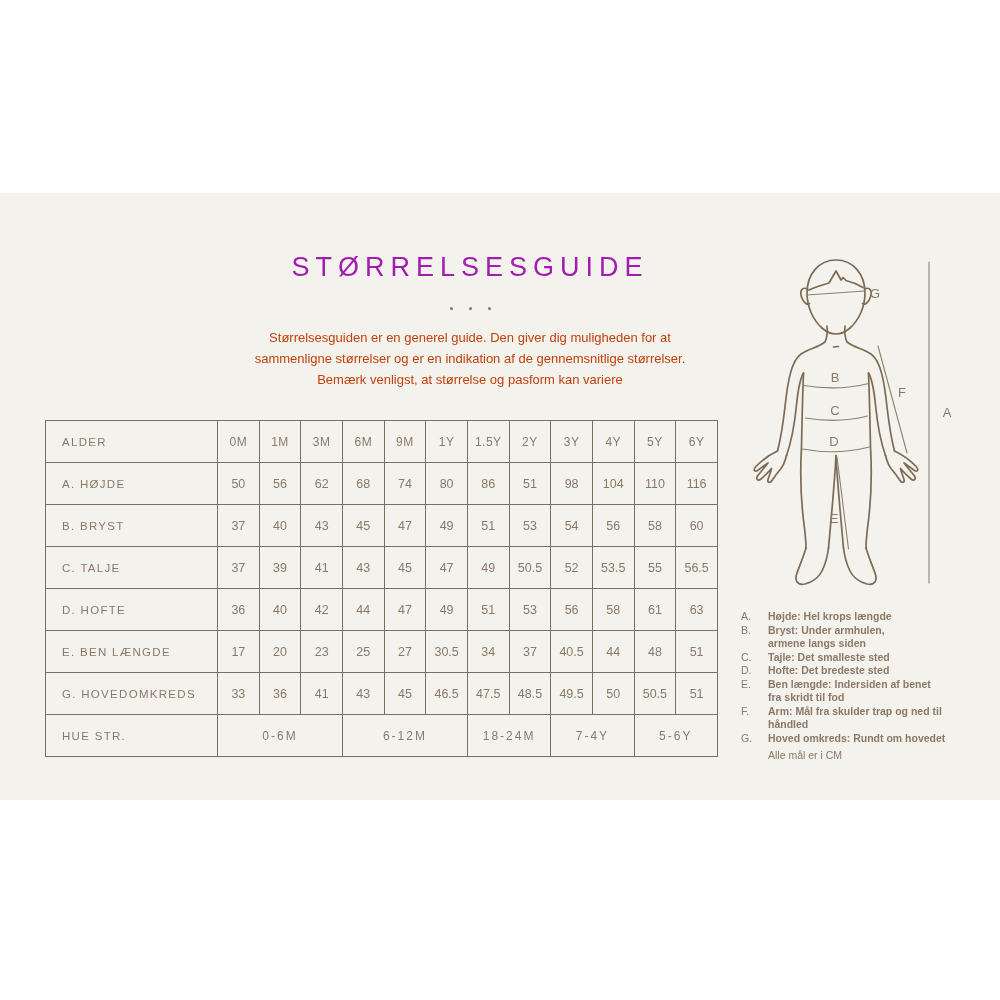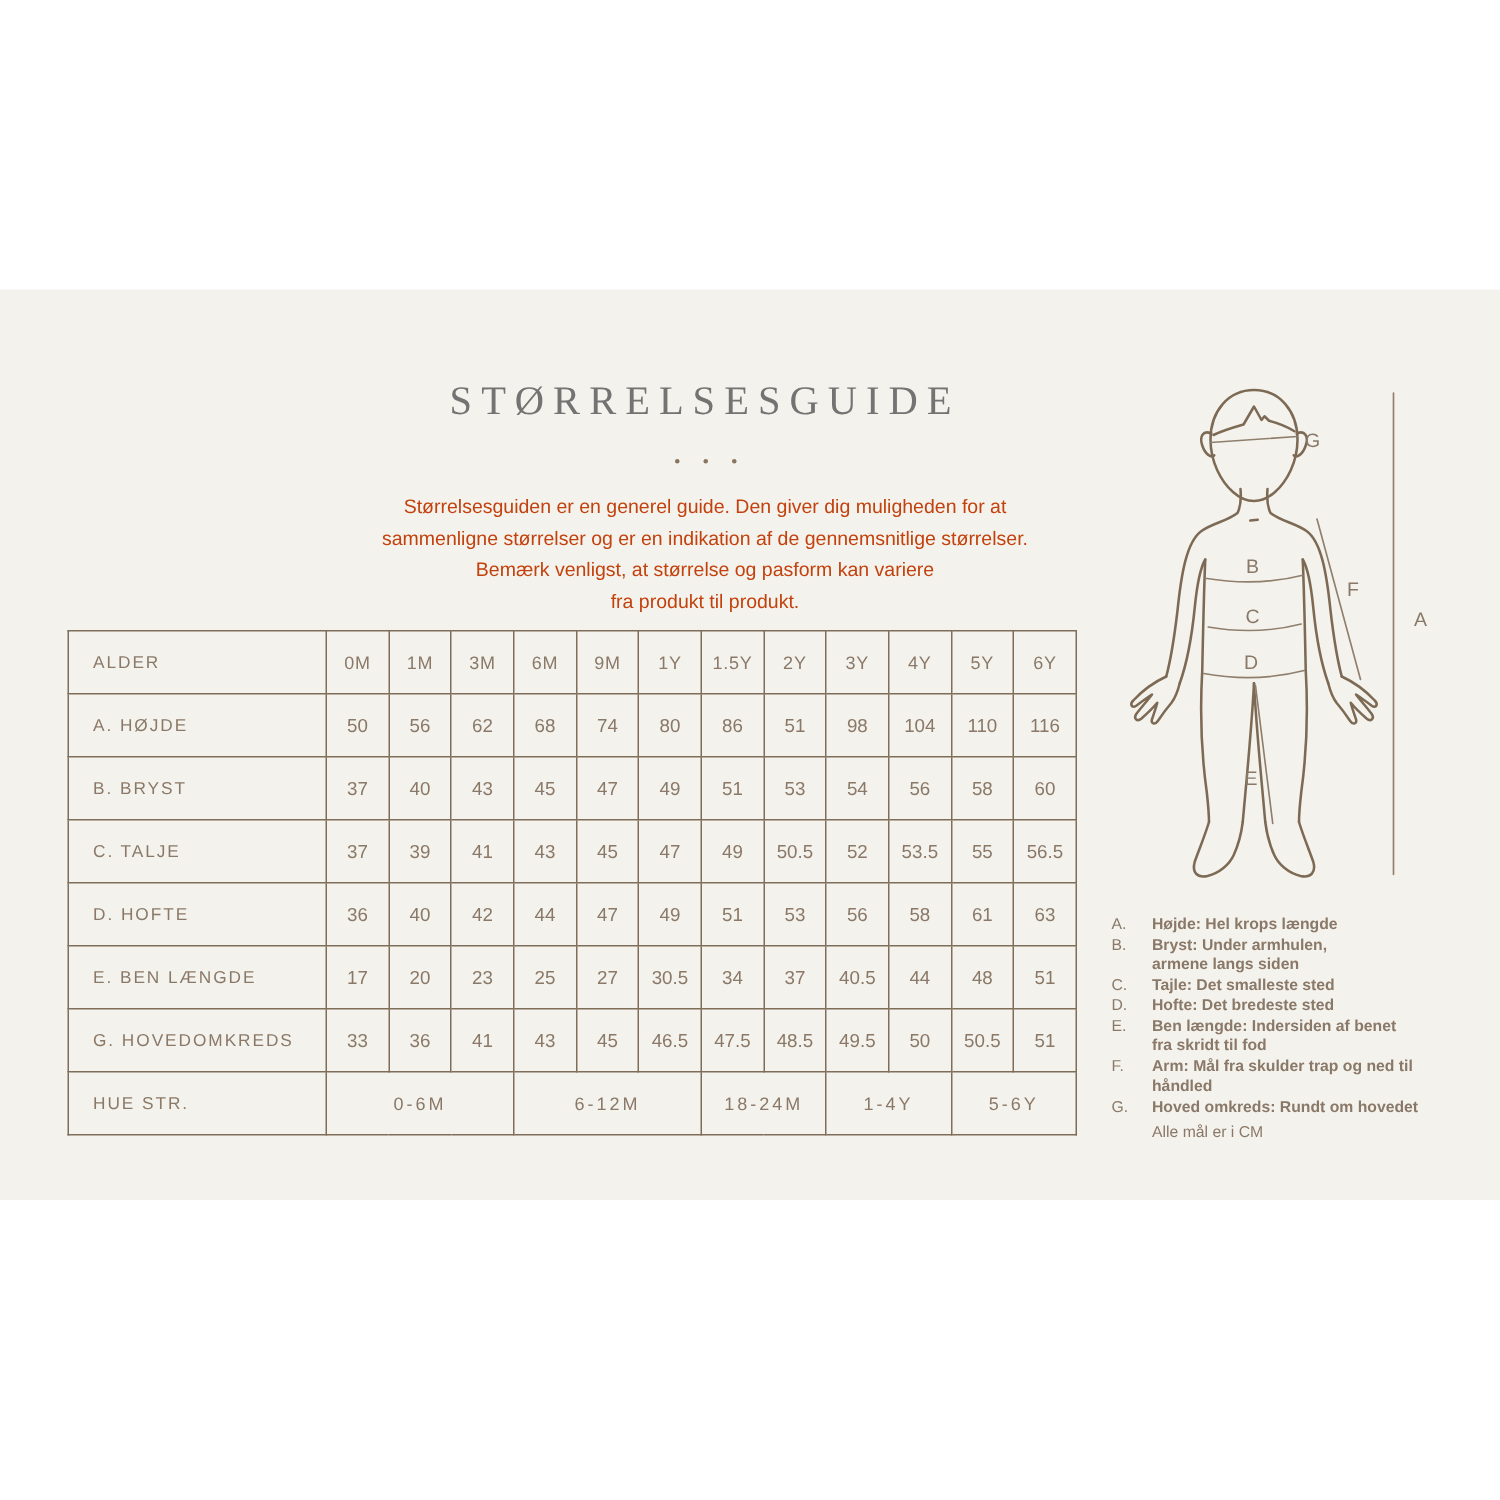--- a/index.html
+++ b/index.html
@@ -1,22 +1,22 @@
 <!DOCTYPE html>
 <html><head>
 <meta charset="utf-8">
 <style>
   html,body{margin:0;padding:0;background:#ffffff;}
   .page{position:relative;width:1000px;height:1000px;background:#ffffff;overflow:hidden;
         font-family:"Liberation Sans", sans-serif;}
   .panel{position:absolute;left:0;top:193px;width:1000px;height:607px;background:#f4f2ec;}
 
   .title-block{position:absolute;left:170px;top:252px;width:600px;text-align:center;}
-  .main-title{font-family:Liberation Serif, serif;font-size:27px;font-weight:400;
-              letter-spacing:6px;color:#737373;}
+  .main-title{font-family:Liberation Sans, sans-serif;font-size:27px;font-weight:400;
+              letter-spacing:6px;color:#a21caf;}
   .dots{position:absolute;left:170px;top:299px;width:600px;text-align:center;}
   .dots span{display:inline-block;width:3px;height:3px;border-radius:50%;
              background:#8c7463;margin:0 8px;vertical-align:middle;}
   .intro{position:absolute;left:170px;top:327px;width:600px;text-align:center;
          font-size:13px;line-height:21px;color:#c2410c;}
 
   table.size{position:absolute;left:45px;top:420px;width:673px;height:337px;
              border-collapse:collapse;table-layout:fixed;}
   table.size td{border:1px solid #7e6d59;color:#8a7968;vertical-align:middle;
                 height:37px;padding:0;}
@@ -45,21 +45,20 @@
   </div>
 
   <div class="dots">
     <span></span><span></span><span></span>
   </div>
 
   <div class="intro">
     <div>Størrelsesguiden er en generel guide. Den giver dig muligheden for at</div>
     <div>sammenligne størrelser og er en indikation af de gennemsnitlige størrelser.</div>
     <div>Bemærk venligst, at størrelse og pasform kan variere</div>
-    <div>fra produkt til produkt.</div>
   </div>
 
   <table class="size">
     <colgroup>
       <col style="width:172px">
       <col>
         <col>
         <col>
         <col>
         <col>
@@ -175,21 +174,21 @@
           <td class="val">49.5</td>
           <td class="val">50</td>
           <td class="val">50.5</td>
           <td class="val">51</td>
         </tr>
         <tr>
           <td class="lbl">HUE STR.</td>
           <td class="val grp" colspan="3">0-6M</td>
           <td class="val grp" colspan="3">6-12M</td>
           <td class="val grp" colspan="2">18-24M</td>
-          <td class="val grp" colspan="2">1-4Y</td>
+          <td class="val grp" colspan="2">7-4Y</td>
           <td class="val grp" colspan="2">5-6Y</td>
         </tr>
       </tbody>
   </table>
 
   <svg class="figure-svg" width="230" height="370" viewBox="0 0 230 370">
     <g fill="none" stroke="#7d6a55" stroke-width="1.7" stroke-linecap="round" stroke-linejoin="round">
       <path d="M96,15 C113,15 125,29 125,48 C125,63 118,76 110,83 C105,87.5 100.5,89 96,89 C91.5,89 87,87.5 82,83 C74,76 67,63 67,48 C67,29 79,15 96,15 Z"></path>
       <path d="M67.5,44 C62,41.5 59.5,46 61.5,52 C63.5,58 67.5,60.5 69.5,58.5"></path>
       <path d="M124.5,44 C130,41.5 132.5,46 130.5,52 C128.5,58 124.5,60.5 122.5,58.5"></path>

